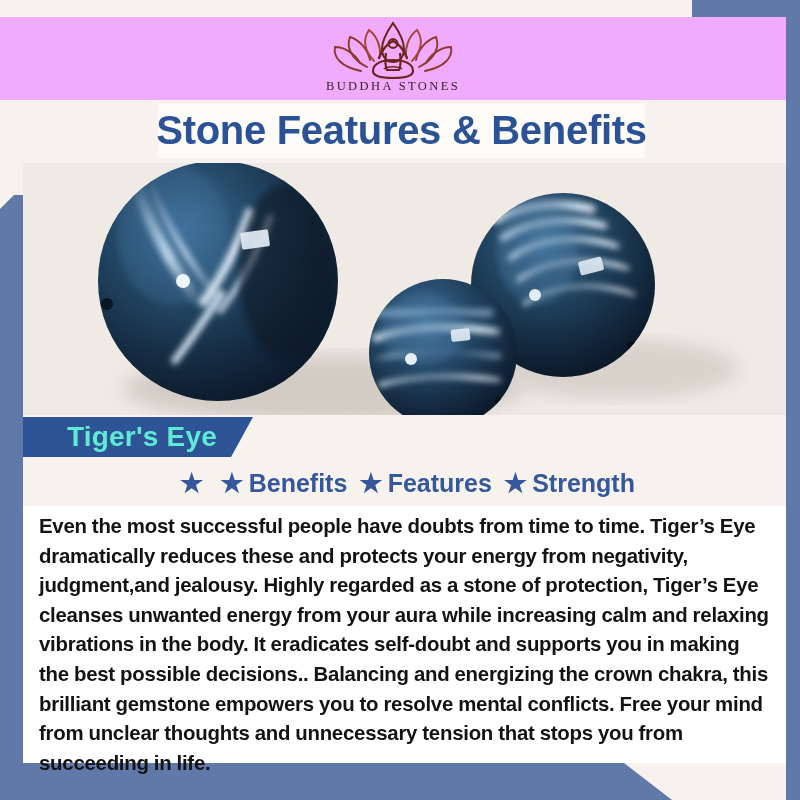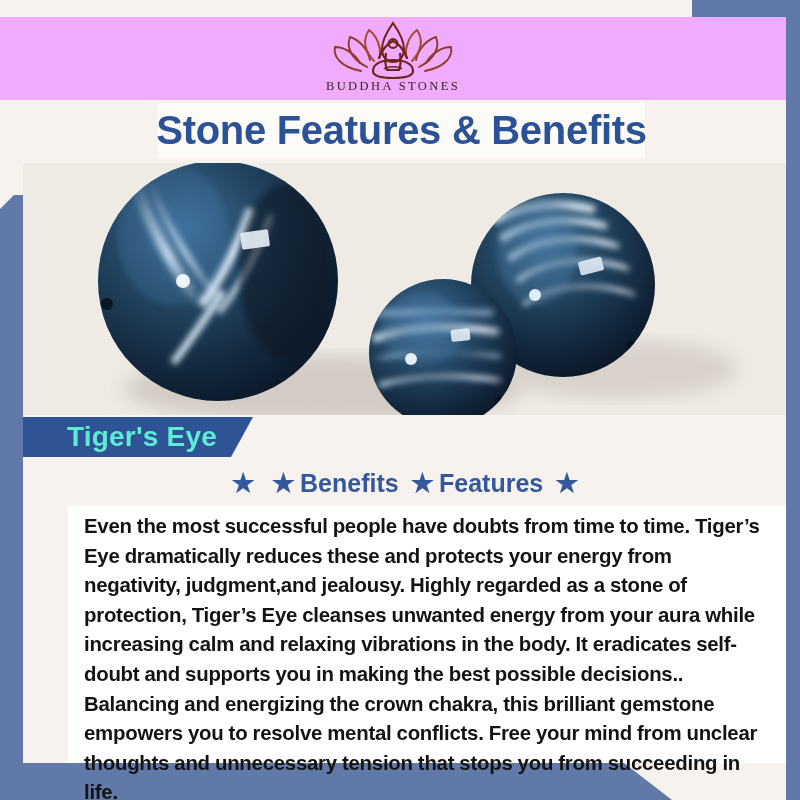--- a/index.html
+++ b/index.html
@@ -118,21 +118,20 @@
     font-size:26px; line-height:1; color:#35589c;
     margin-right:5px; margin-left:6px;
   }
 
   
   #copy-panel{
     position:absolute;
     left:23px; top:506px; right:14px; bottom:37px;
     background:#ffffff;
     padding:6px 16px 0 16px;
-    margin-left:45px;
   }
   #copy-text{
     font-size:20.4px;
     line-height:29.6px;
     color:#131313;
     font-weight:bold;
     letter-spacing:-0.25px;
     word-spacing:-0.3px;
   }
 </style>
@@ -292,18 +291,19 @@
   <div class="benefit">
     <span class="star">★</span>
     <span>Benefits</span>
   </div>
   <div class="benefit">
     <span class="star">★</span>
     <span>Features</span>
   </div>
   <div class="benefit">
     <span class="star">★</span>
+    <span>Strength</span>
   </div>
 </div>
 
 <div id="copy-panel">
   <p id="copy-text">Even the most successful people have doubts from time to time. Tiger’s Eye dramatically reduces these and protects your energy from negativity, judgment,and jealousy. Highly regarded as a stone of protection, Tiger’s Eye cleanses unwanted energy from your aura while increasing calm and relaxing vibrations in the body. It eradicates self-doubt and supports you in making the best possible decisions.. Balancing and energizing the crown chakra, this brilliant gemstone empowers you to resolve mental conflicts. Free your mind from unclear thoughts and unnecessary tension that stops you from succeeding in life.</p>
 </div>
 
 </body></html>

